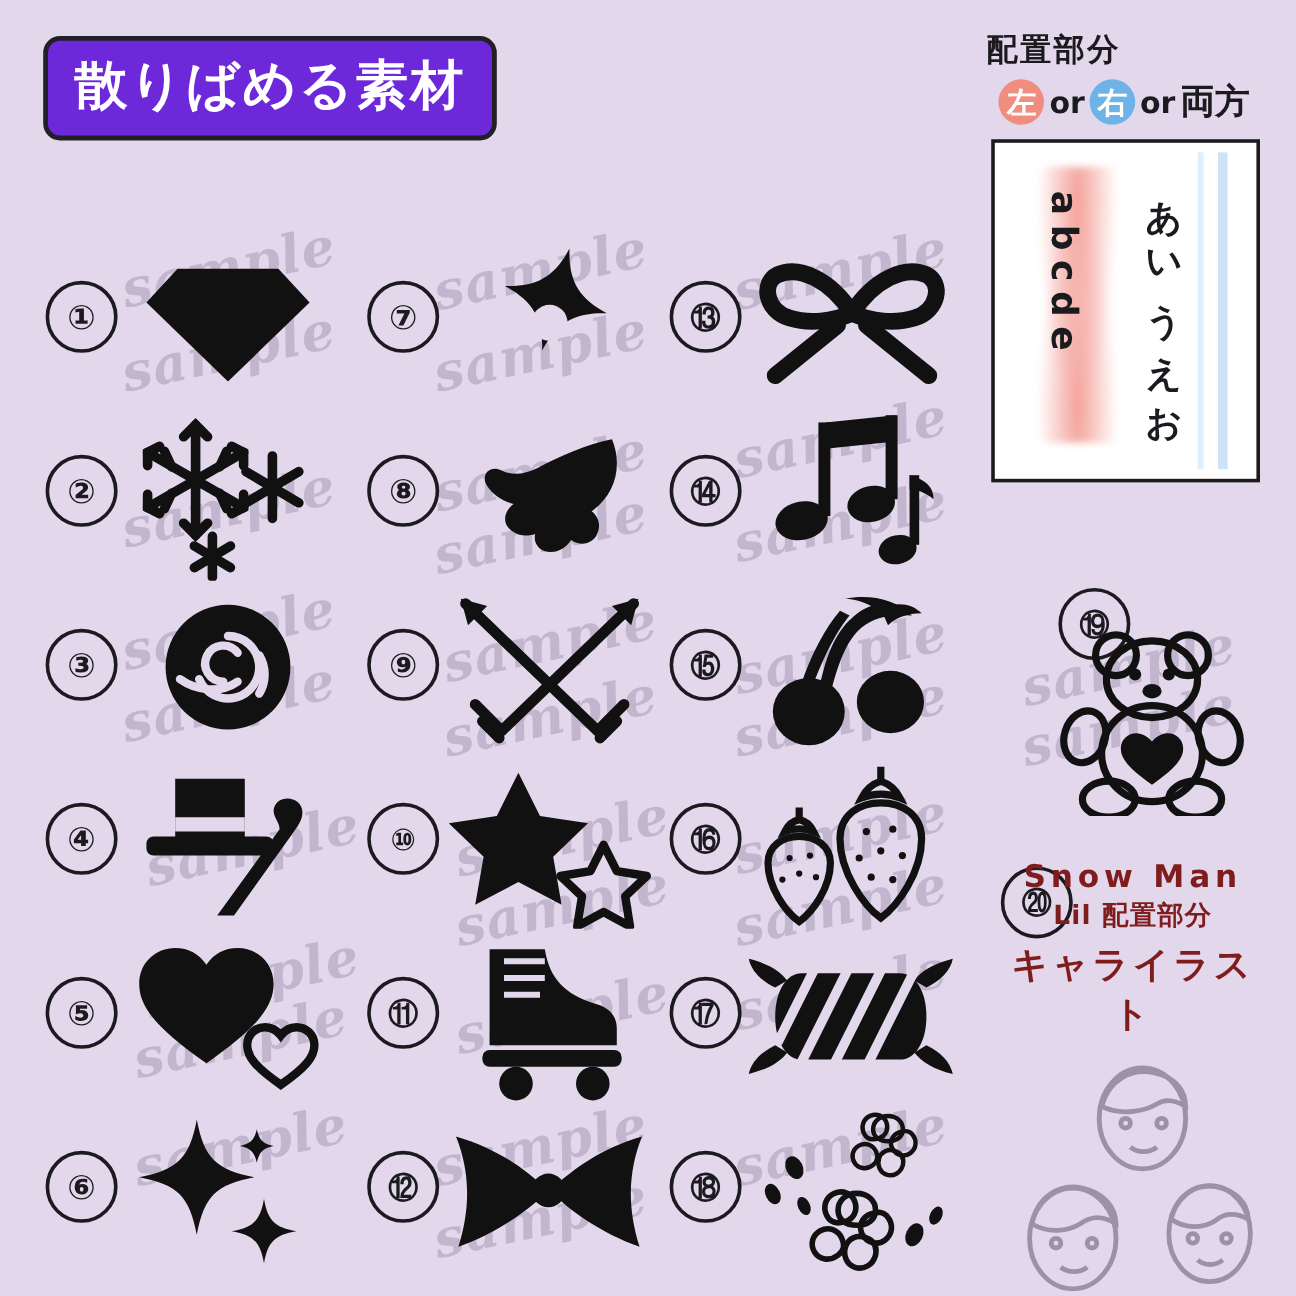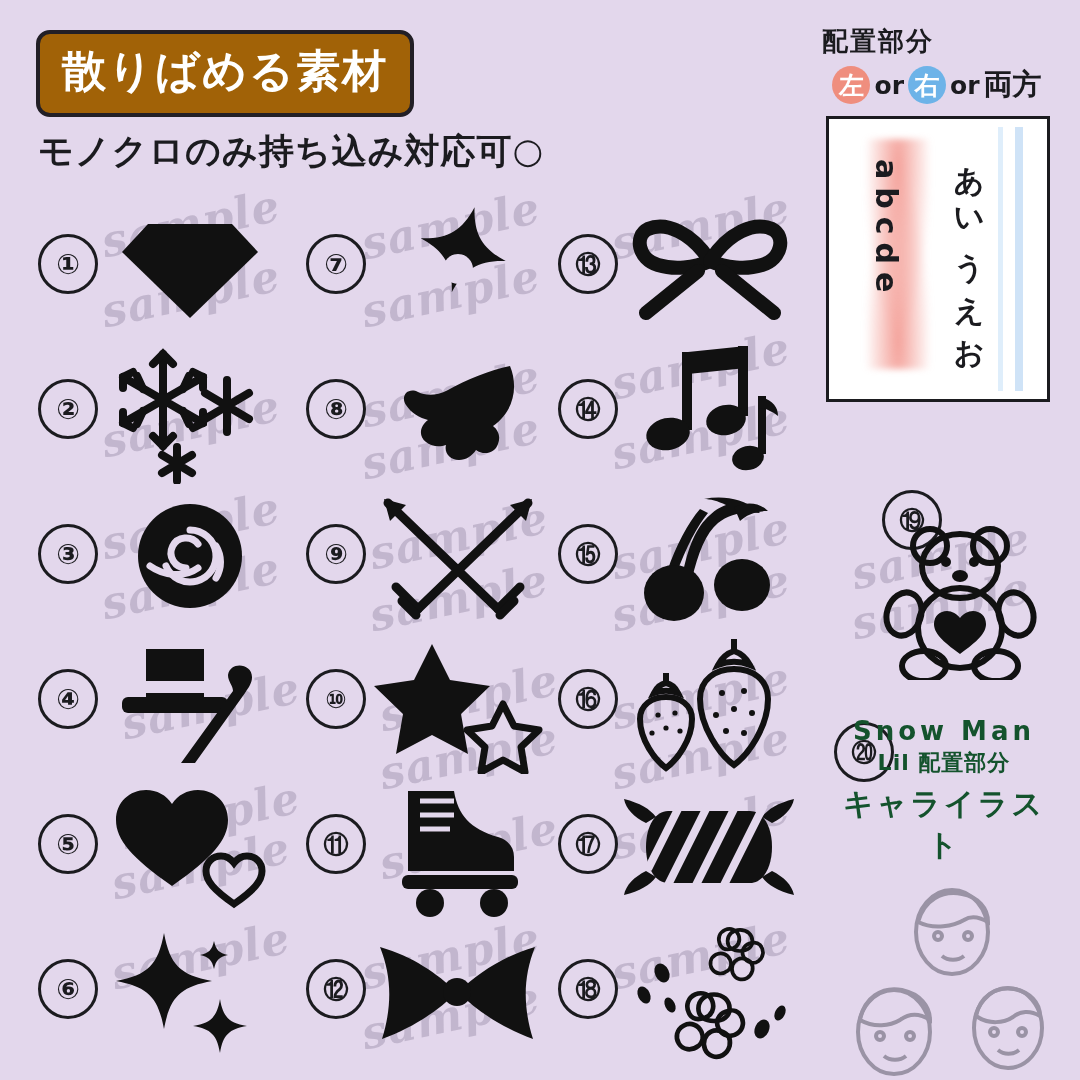--- a/index.html
+++ b/index.html
@@ -8,21 +8,21 @@
     background:#e3d7ec;
     font-family:"Liberation Sans", sans-serif;
     overflow:hidden;
     position:relative;
   }
   .page{position:absolute;inset:0;}
 
   
   .title-badge{
     position:absolute;left:36px;top:30px;
-    background:#a16207;color:#ffffff;
+    background:#6d28d9;color:#ffffff;
     border-radius:14px;
     padding:8px 22px 12px 22px;
     font-size:44px;font-weight:bold;
     letter-spacing:2px;
     border:4px solid #221f26;
     box-shadow:0 0 0 5px #e3d7ec;
     font-family:"DejaVu Sans", sans-serif;
   }
   .title-count{
     position:absolute;left:480px;top:28px;
@@ -117,21 +117,21 @@
   .art svg{display:block;}
 
   
   .r19{position:absolute;right:138px;top:490px;}
   .r19 .num{position:static;}
   .bear{position:absolute;right:20px;top:510px;}
   .r20{position:absolute;right:186px;top:722px;}
   .r20 .num{position:static;}
   .chara{
     position:absolute;right:20px;top:716px;width:232px;text-align:center;
-    color:#14532d;font-family:"DejaVu Sans", sans-serif;
+    color:#7f1d1d;font-family:"DejaVu Sans", sans-serif;
   }
   .chara .l1{font-size:26px;font-weight:bold;letter-spacing:4px;}
   .chara .l2{font-size:22px;font-weight:bold;letter-spacing:1px;margin-top:2px;}
   .chara .l3{font-size:22px;font-weight:bold;letter-spacing:1px;margin-top:2px;}
   .chara .l4{font-size:30px;font-weight:bold;letter-spacing:3px;margin-top:6px;}
   .faces{position:absolute;right:18px;bottom:4px;width:240px;height:190px;}
 </style>
 </head>
 <body>
 
@@ -163,21 +163,20 @@
   <div class="wm" style="left:610px;top:520px;">sample</div>
   <div class="wm" style="left:610px;top:572px;">sample</div>
   <div class="wm" style="left:610px;top:670px;">sample</div>
   <div class="wm" style="left:610px;top:730px;">sample</div>
   <div class="wm" style="left:610px;top:800px;">sample</div>
   <div class="wm" style="left:610px;top:930px;">sample</div>
   <div class="wm" style="left:850px;top:530px;">sample</div>
   <div class="wm" style="left:850px;top:580px;">sample</div>
 
   <div class="title-badge">散りばめる素材</div>
-  <div class="subtitle">モノクロのみ持ち込み対応可○</div>
 
   <div class="placement">
     <div class="placement-title">配置部分</div>
     <div class="placement-row">
       <span class="chip left">左</span>
       <span class="orword">or</span>
       <span class="chip right">右</span>
       <span class="orword">or</span>
       <span>両方</span>
     </div>

